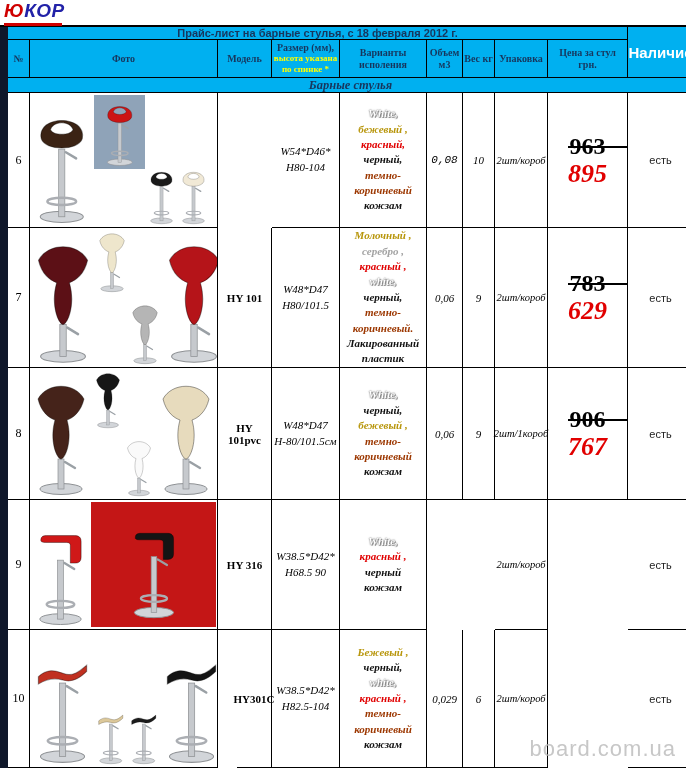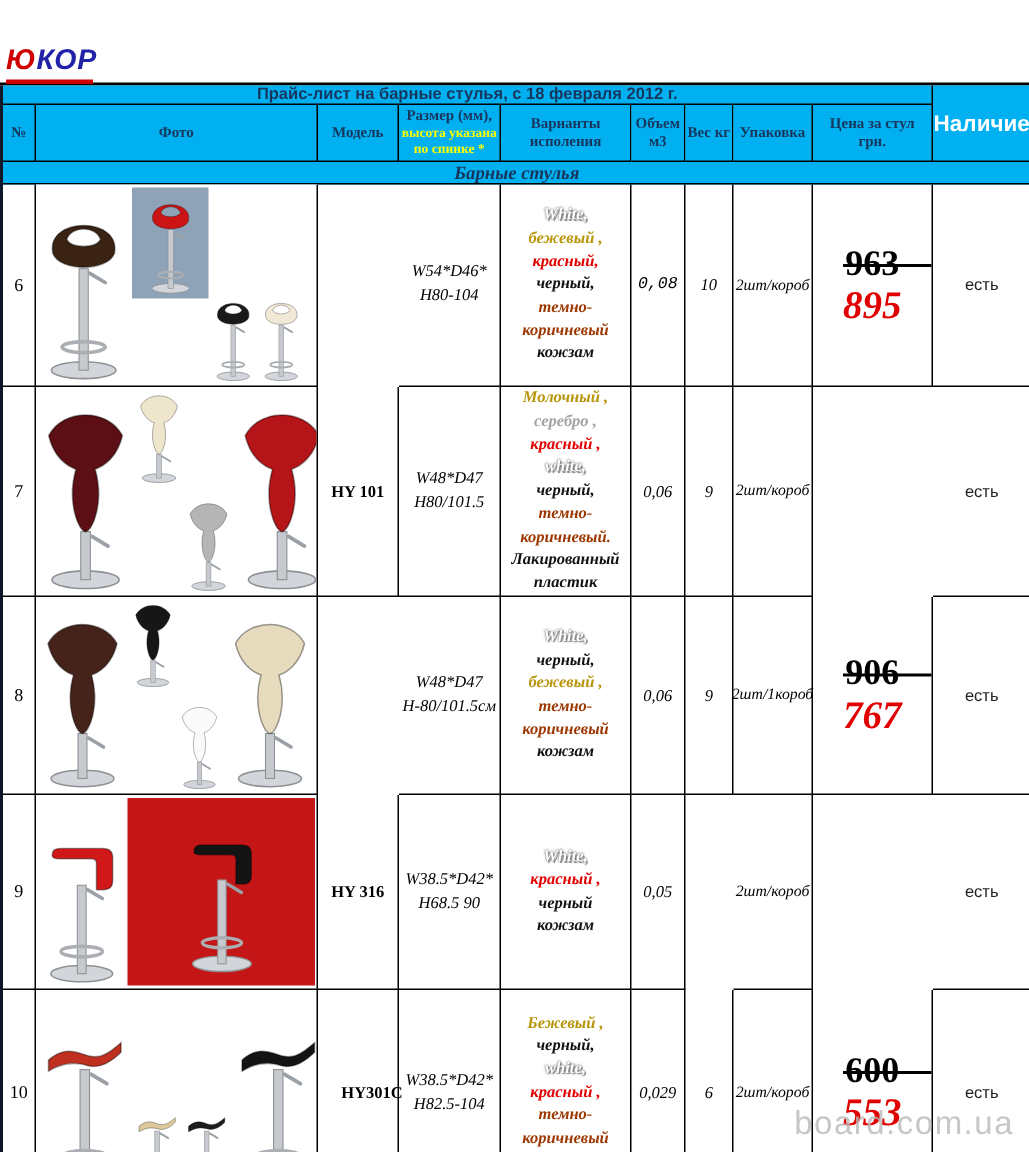--- a/index.html
+++ b/index.html
@@ -1,36 +1,36 @@
 <!DOCTYPE html>
 <html><head>
 <meta charset="utf-8">
 <style>
   html,body{margin:0;padding:0;background:#fff;}
   body{width:686px;height:768px;position:relative;font-family:"Liberation Serif",serif;overflow:hidden;}
   *{box-sizing:border-box;}
 
   
   .topbar{height:27px;width:686px;background:#fff;border-bottom:2px solid #000;
-          display:flex;align-items:center;gap:7px;padding:0 4px;margin-top:30px;}
+          display:flex;align-items:center;gap:7px;padding:0 4px;}
   .logo{display:flex;flex-direction:column;line-height:1;margin-top:1px;}
   .logo-text{font:bold 19px "Liberation Sans",sans-serif;letter-spacing:.5px;font-style:italic;}
   .logo-yu{color:#cf0000;}
   .logo-kor{color:#2222a8;}
   .logo-underline{height:3px;background:#cf0000;width:58px;margin-top:1px;}
   .contact{font:bold 12.5px "Liberation Sans",sans-serif;color:#000;white-space:nowrap;}
   .contact a{text-decoration:none;}
   .email-link{color:#000;}
   .site-link{color:#e02000;}
 
   
   #grid{display:grid;width:610px;
         grid-template-columns:22px 188px 54px 68px 87px 36px 32px 53px 80px 66px;
         grid-template-rows:13px 38px 15px 135px 140px 132px 130px 138px;
-        border-left:2px solid #0f172a;}
+        border-left:8px solid #0f172a;}
   .cell{border-right:1px solid #000;border-bottom:1px solid #000;min-width:0;min-height:0;}
   .cyan{background:#00b0f0;}
 
   .c-title{grid-column:1/10;grid-row:1;display:flex;align-items:center;justify-content:center;
            font:bold 11px "Liberation Sans",sans-serif;color:#17365d;}
   .c-nalichie{grid-column:10;grid-row:1/3;display:flex;align-items:center;justify-content:center;
               font:bold 15px "Liberation Sans",sans-serif;color:#fff;}
   .c-head{display:flex;flex-direction:column;align-items:center;justify-content:center;text-align:center;
           font:bold 10px "Liberation Serif",serif;color:#17365d;grid-row:2;padding:1px;line-height:1.15;}
   .sub-yellow{color:#ffff00;font-size:9px;line-height:1.2;}
@@ -203,20 +203,24 @@
       <div class="vl-white" style="color: rgb(255, 255, 255);">white,</div>
       <div style="color: rgb(17, 17, 17);">черный,</div>
       <div style="color: rgb(156, 55, 0);">темно-</div>
       <div style="color: rgb(156, 55, 0);">коричневый.</div>
       <div style="color: rgb(17, 17, 17);">Лакированный</div>
       <div style="color: rgb(17, 17, 17);">пластик</div>
     </div>
     <div class="cell c-mid" style="grid-area: 5 / 6;">0,06</div>
     <div class="cell c-mid" style="grid-area: 5 / 7;">9</div>
     <div class="cell c-mid c-pack" style="grid-area: 5 / 8;">2шт/короб</div>
+    <div class="cell c-price" style="grid-area: 5 / 9;">
+      <div class="old">783</div>
+      <div class="new">629</div>
+    </div>
     <div class="cell c-av" style="grid-area: 5 / 10;">есть</div>
     <div class="cell c-num" style="grid-area: 6 / 1;">8</div>
     <div class="cell c-photo" style="grid-area: 6 / 2;">
       <span class="stool" style="height: 118px;">
         <svg viewBox="0 0 60 118">
           <ellipse cx="30" cy="110" rx="21" ry="5.5" fill="#d2d5d9" stroke="#8e9194"></ellipse>
           <rect x="27" y="80" width="6" height="30" fill="#c6c9cd" stroke="#8e9194" stroke-width="0.7"></rect>
           <line x1="34" y1="83" x2="44" y2="89" stroke="#9aa0a5" stroke-width="2.4" stroke-linecap="round"></line>
           <path d="M7,20 C16,3 44,3 53,20 C50,33 42,39 36,41 C42,62 34,80 30,80 C26,80 18,62 24,41 C18,39 10,33 7,20 Z" fill="#45231a" stroke="rgba(0,0,0,0.38)"></path>
         </svg>
@@ -239,20 +243,21 @@
       </span>
       <span class="stool" style="height: 118px;">
         <svg viewBox="0 0 60 118">
           <ellipse cx="30" cy="110" rx="21" ry="5.5" fill="#d2d5d9" stroke="#8e9194"></ellipse>
           <rect x="27" y="80" width="6" height="30" fill="#c6c9cd" stroke="#8e9194" stroke-width="0.7"></rect>
           <line x1="34" y1="83" x2="44" y2="89" stroke="#9aa0a5" stroke-width="2.4" stroke-linecap="round"></line>
           <path d="M7,20 C16,3 44,3 53,20 C50,33 42,39 36,41 C42,62 34,80 30,80 C26,80 18,62 24,41 C18,39 10,33 7,20 Z" fill="#e7dbbd" stroke="rgba(0,0,0,0.38)"></path>
         </svg>
       </span>
     </div>
+    <div class="cell c-model" style="grid-area: 6 / 3;">HY 101pvc</div>
     <div class="cell c-size" style="grid-area: 6 / 4;">
       <div class="inner">W48*D47<br>H-80/101.5см</div>
     </div>
     <div class="cell c-var" style="grid-area: 6 / 5;">
       <div class="vl-white" style="color: rgb(255, 255, 255);">White,</div>
       <div style="color: rgb(17, 17, 17);">черный,</div>
       <div style="color: rgb(184, 150, 12);">бежевый ,</div>
       <div style="color: rgb(156, 55, 0);">темно-</div>
       <div style="color: rgb(156, 55, 0);">коричневый</div>
       <div style="color: rgb(17, 17, 17);">кожзам</div>
@@ -289,21 +294,20 @@
     <div class="cell c-model" style="grid-area: 7 / 3;">HY 316</div>
     <div class="cell c-size" style="grid-area: 7 / 4;">
       <div class="inner">W38.5*D42*<br>H68.5 90</div>
     </div>
     <div class="cell c-var" style="grid-area: 7 / 5;">
       <div class="vl-white" style="color: rgb(255, 255, 255);">White,</div>
       <div style="color: rgb(225, 0, 0);">красный ,</div>
       <div style="color: rgb(17, 17, 17);">черный</div>
       <div style="color: rgb(17, 17, 17);">кожзам</div>
     </div>
-    <div class="cell c-mid" style="grid-area: 7 / 6;">0,05</div>
     <div class="cell c-mid c-pack" style="grid-area: 7 / 8;">2шт/короб</div>
     <div class="cell c-av" style="grid-area: 7 / 10;">есть</div>
     <div class="cell c-num" style="grid-area: 8 / 1;">10</div>
     <div class="cell c-photo" style="grid-area: 8 / 2;">
       <span class="stool" style="height: 124px;">
         <svg viewBox="0 0 60 118">
           <ellipse cx="30" cy="110" rx="21" ry="5.5" fill="#d2d5d9" stroke="#8e9194"></ellipse>
           <rect x="27" y="40" width="6" height="70" fill="#c6c9cd" stroke="#8e9194" stroke-width="0.7"></rect>
           <ellipse cx="30" cy="95" rx="14" ry="3.6" fill="none" stroke="#abaeb3" stroke-width="2.4"></ellipse>
           <line x1="34" y1="43" x2="44" y2="49" stroke="#9aa0a5" stroke-width="2.4" stroke-linecap="round"></line>
@@ -347,20 +351,16 @@
       <div style="color: rgb(17, 17, 17);">черный,</div>
       <div class="vl-white" style="color: rgb(255, 255, 255);">white,</div>
       <div style="color: rgb(225, 0, 0);">красный ,</div>
       <div style="color: rgb(156, 55, 0);">темно-</div>
       <div style="color: rgb(156, 55, 0);">коричневый</div>
       <div style="color: rgb(17, 17, 17);">кожзам</div>
     </div>
     <div class="cell c-mid" style="grid-area: 8 / 6;">0,029</div>
     <div class="cell c-mid" style="grid-area: 8 / 7;">6</div>
     <div class="cell c-mid c-pack" style="grid-area: 8 / 8;">2шт/короб</div>
-    <div class="cell c-price" style="grid-area: 8 / 9;">
-      <div class="old">600</div>
-      <div class="new">553</div>
-    </div>
     <div class="cell c-av" style="grid-area: 8 / 10;">есть</div>
   </div>
 
 <div class="watermark">board.com.ua</div>
 
 </body></html>

